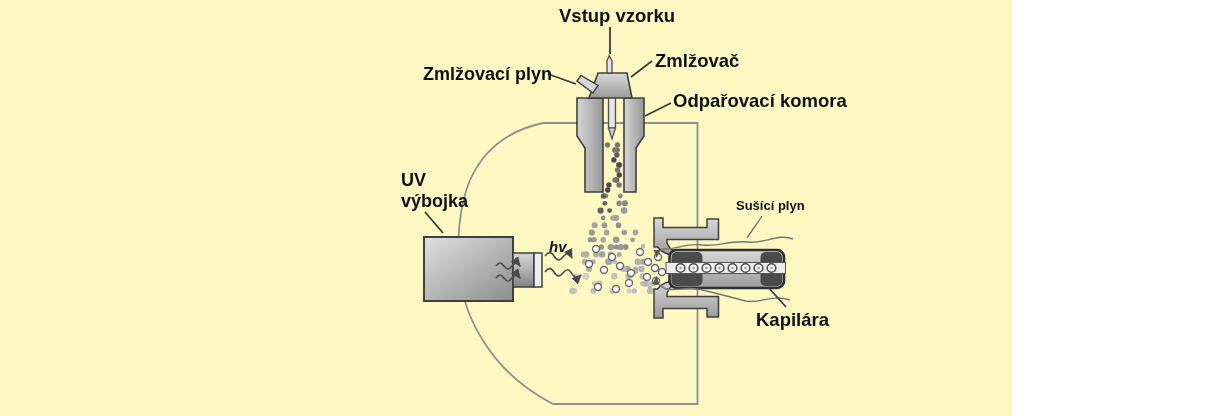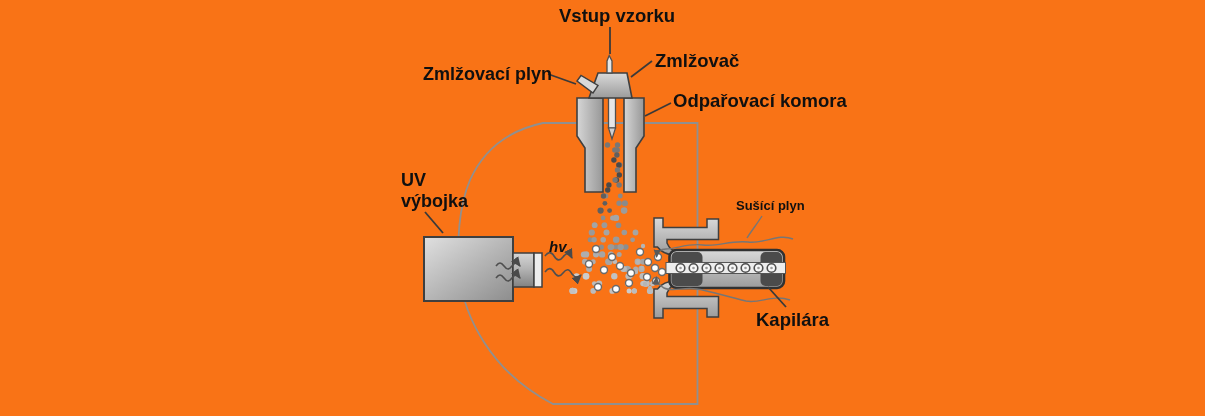--- a/index.html
+++ b/index.html
@@ -1,16 +1,16 @@
 <!DOCTYPE html>
 <html><head>
 <meta charset="utf-8">
 <style>
   html,body{margin:0;padding:0;background:#ffffff;}
-  .stage{position:relative;width:1205px;height:416px;background:#f97316;overflow:hidden;
+  .stage{position:relative;width:1012px;height:416px;background:#fef9c3;overflow:hidden;
          font-family:"Liberation Sans", sans-serif;}
   svg{position:absolute;left:0;top:0;}
   text{fill:#101010;font-weight:bold;font-family:"Liberation Sans", sans-serif;}
   .lbl-main{font-size:18px;}
   .lbl-big{font-size:18.5px;}
   .lbl-small{font-size:13px;}
   .lbl-hv{font-size:15px;font-style:italic;}
   .outline{stroke:#3f3f3f;}
   .leader{stroke:#3a3a3a;stroke-width:1.8;fill:none;}
   .gasline{stroke:#767676;stroke-width:1.4;fill:none;}

